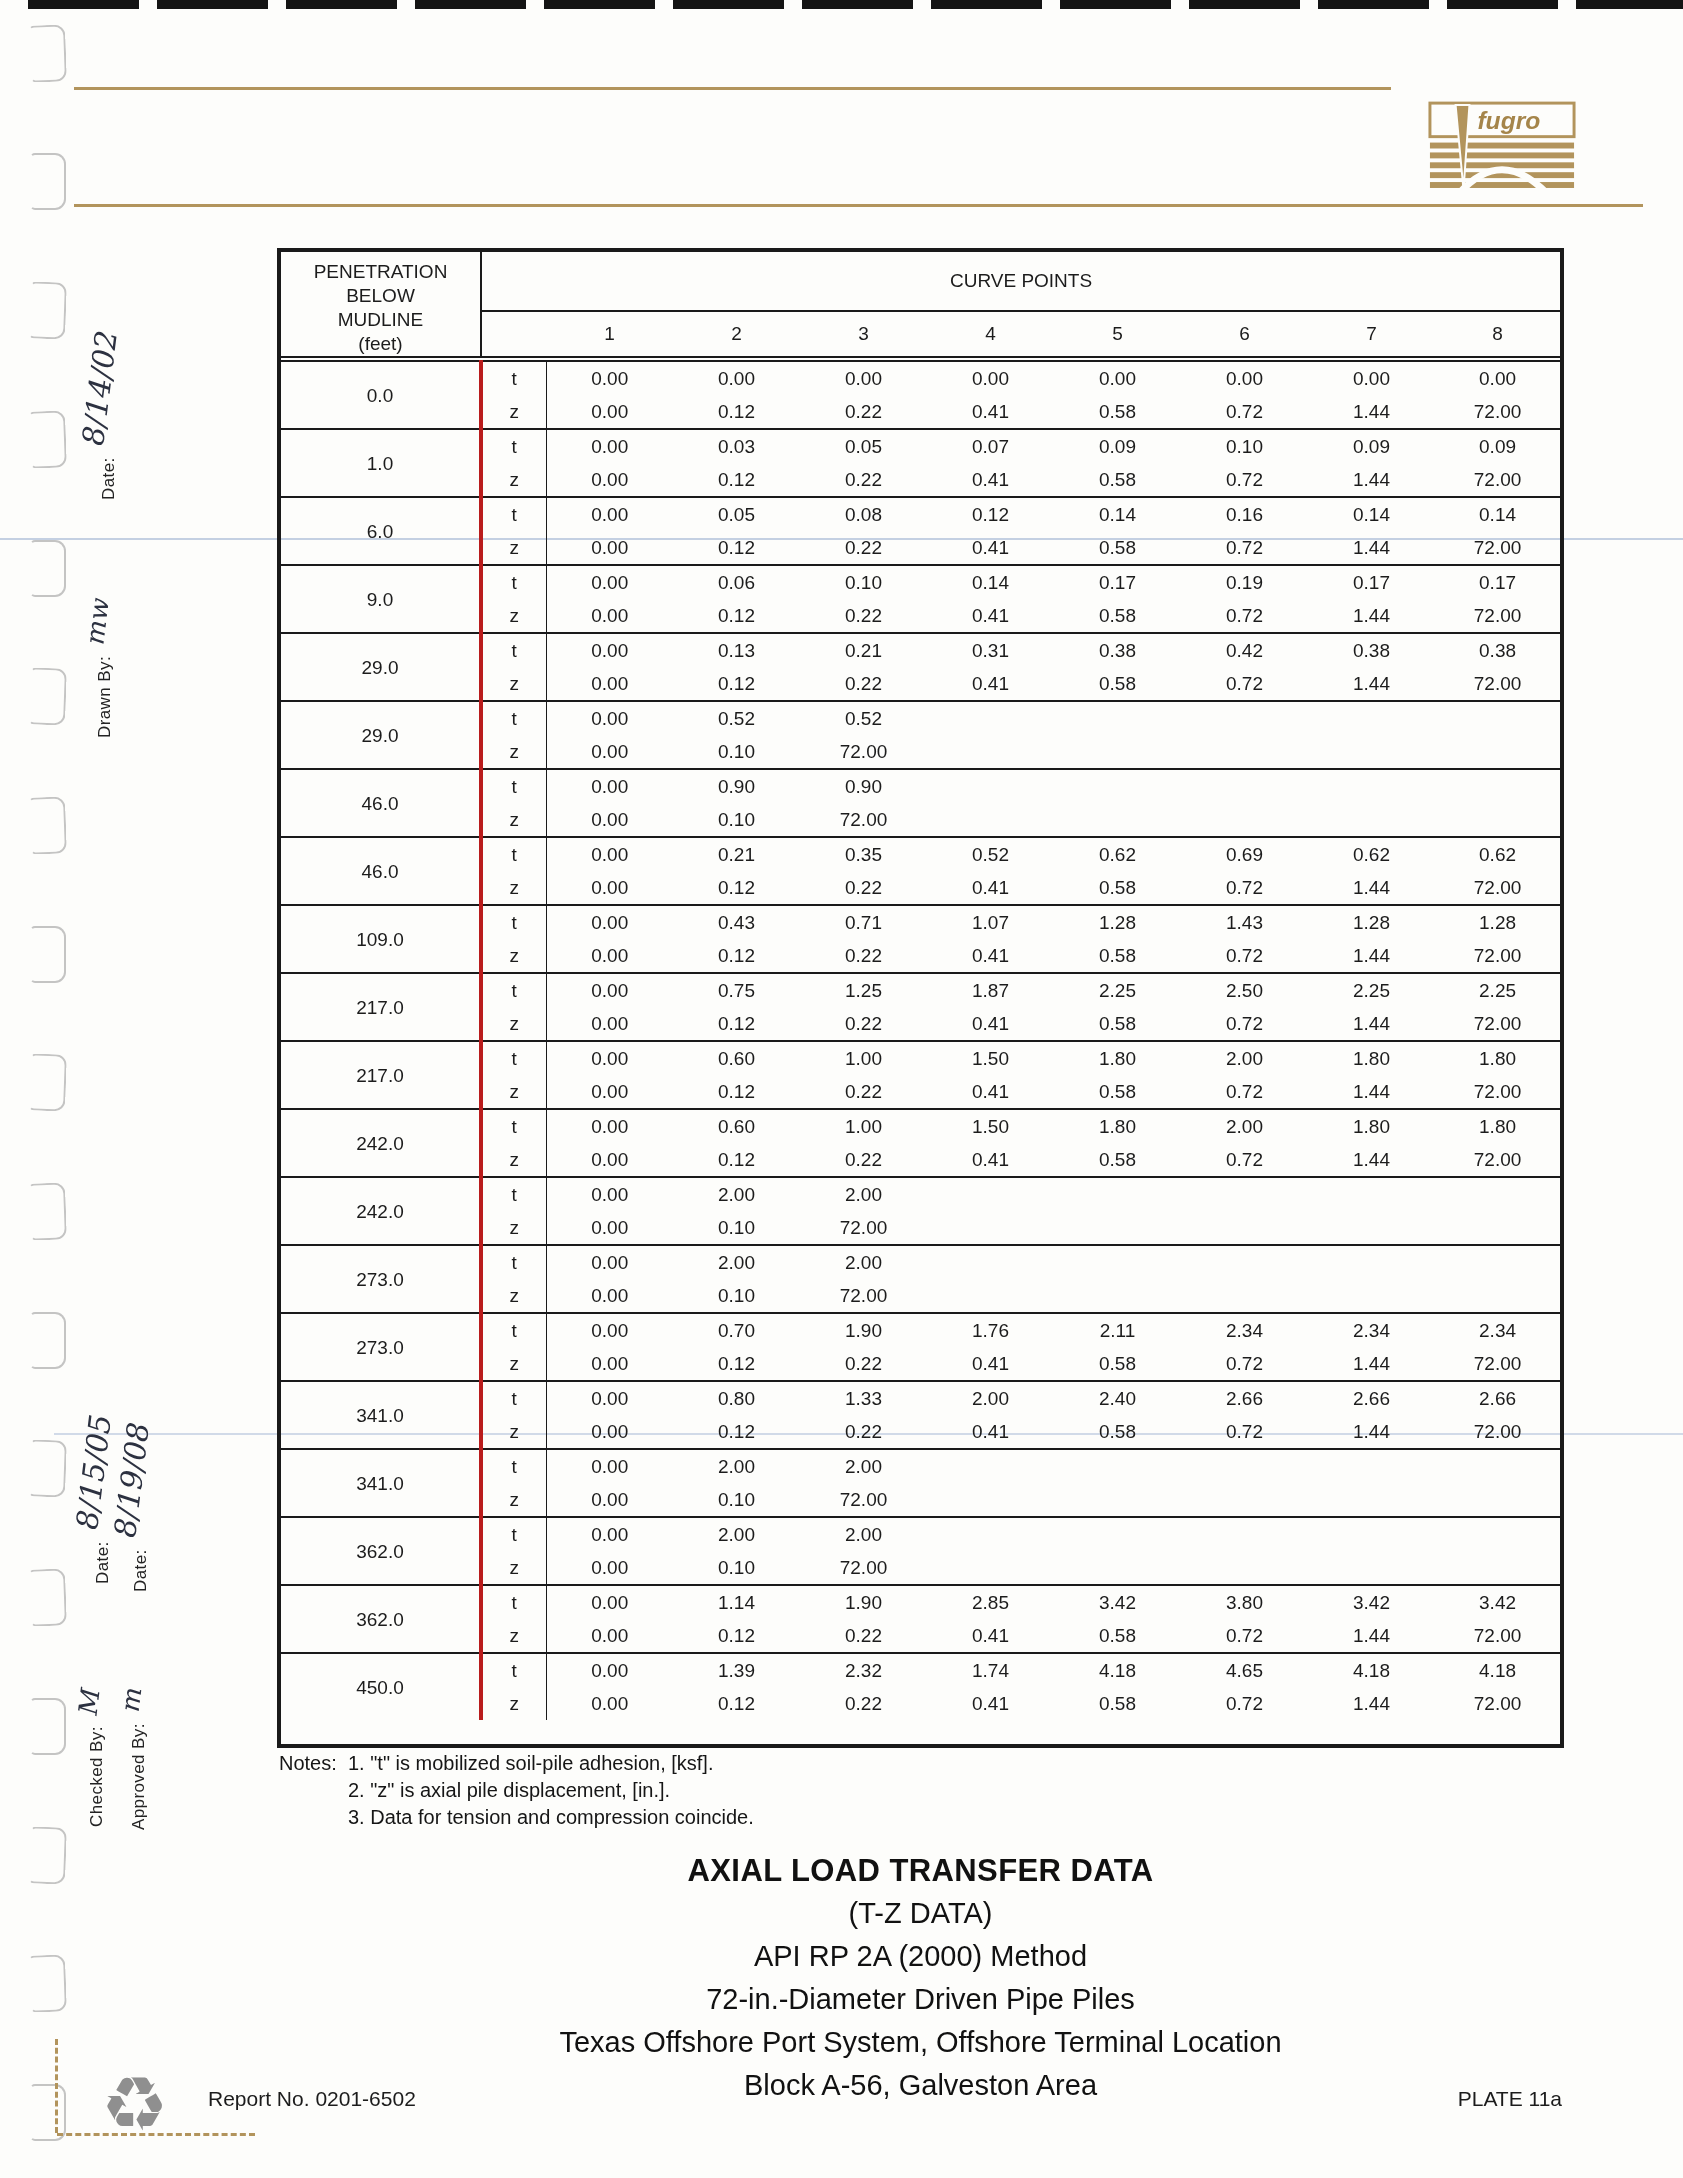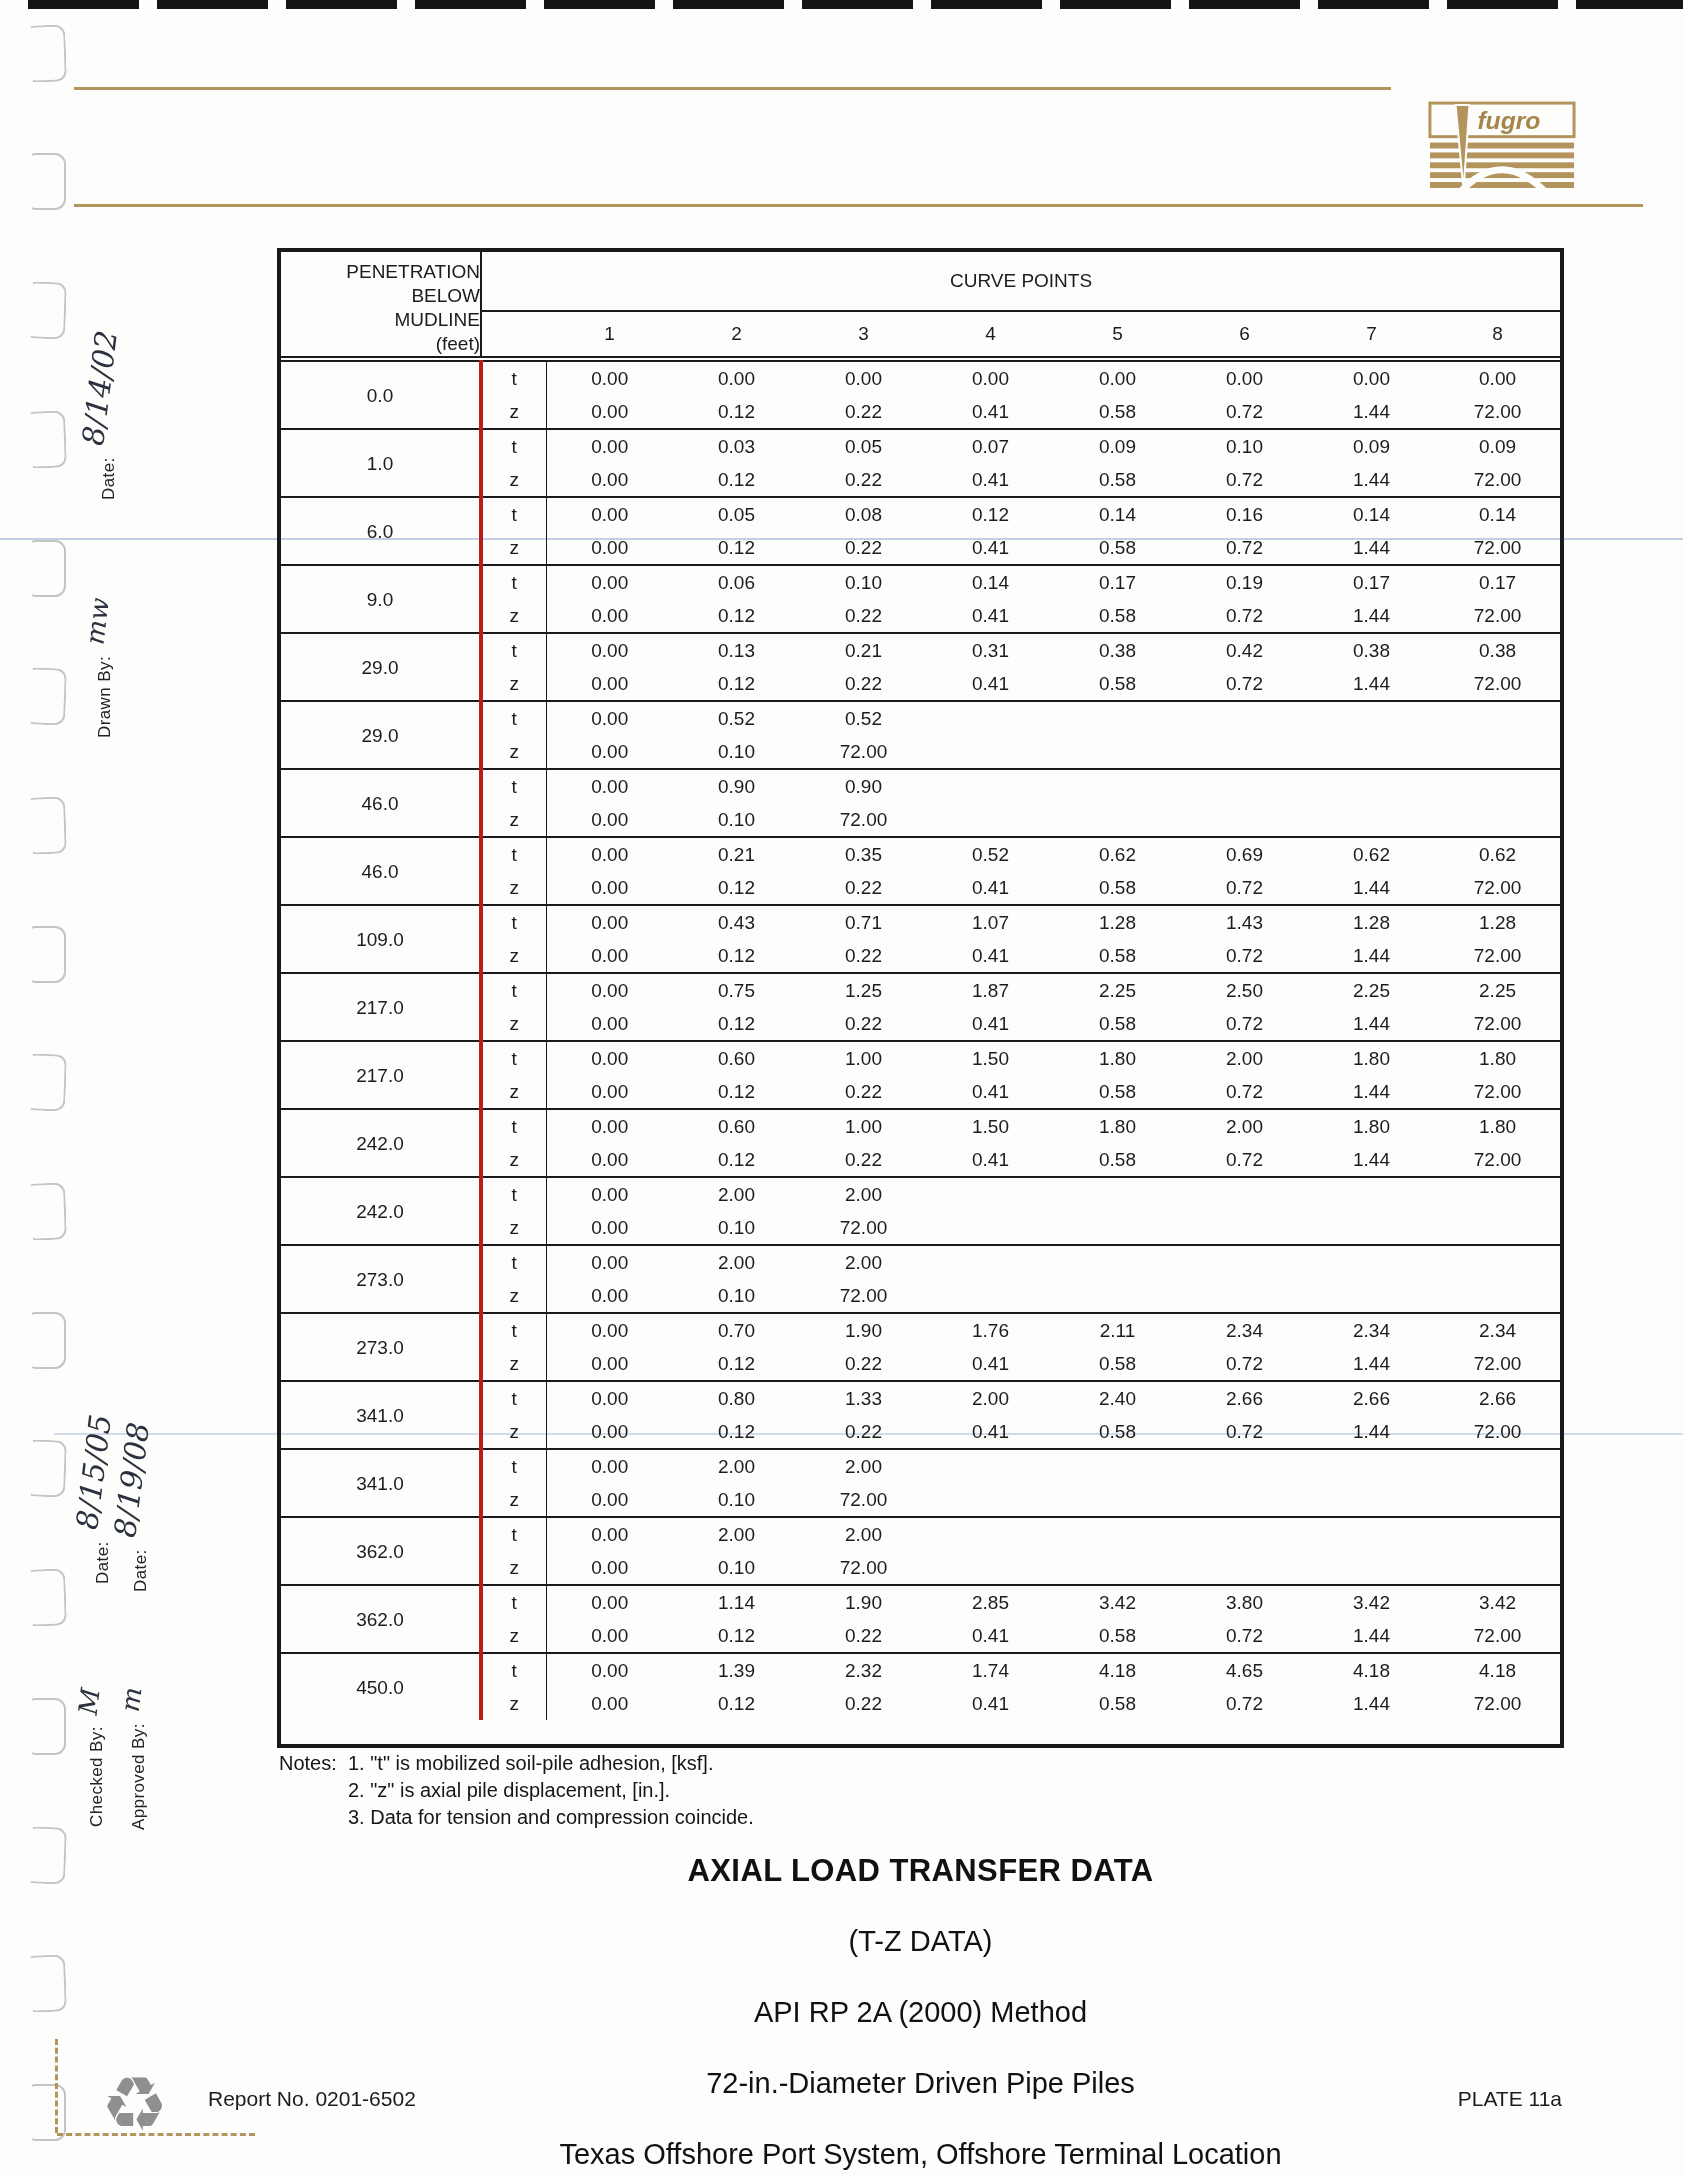--- a/index.html
+++ b/index.html
@@ -48,40 +48,40 @@
     transform:rotate(7deg) translate(1px,-3px);
   }
   .ann .hand.small { font-size:26px; }
 
   
   .data-table-wrap { position:absolute; left:277px; top:248px; width:1285px; }
   table.tz { border-collapse:collapse; width:100%; table-layout:fixed; border:4px solid #1a1a1a; background:transparent; }
   col.c-depth { width:202px; } col.c-tz { width:65px; } col.c-val { width:127px; }
   th { font-weight:normal; }
   .depth-h {
-    border-right:2px solid #1a1a1a; white-space:pre-line; text-align:right;
+    border-right:2px solid #1a1a1a; white-space:pre-line; text-align:center;
     font-size:19px; line-height:24px; vertical-align:top; padding-top:8px; height:95px;
   }
   .cp { border-bottom:2px solid #1a1a1a; text-align:center; vertical-align:middle; font-size:19px; }
   .num { height:46px; text-align:center; font-size:19px; }
   tr.dbl td { border-top:2.5px solid #1a1a1a; border-bottom:2.5px solid #1a1a1a; height:4px; padding:0; }
   tbody td { text-align:center; padding:2px 0; line-height:29px; font-size:19px; }
   tr.group-start td { border-top:2px solid #1a1a1a; }
   td.depth-cell { border-right:4px solid #b91c1c; vertical-align:middle; }
   td.tz-cell { border-right:1.5px solid #1a1a1a; }
   tfoot td { height:26px; padding:0; }
 
   
   .notes { position:absolute; left:279px; top:1750px; display:flex; font-size:20px; line-height:27px; color:#161616; }
   .notes-label { width:69px; }
 
   
   .title-block { position:absolute; left:277px; top:1849px; width:1287px; text-align:center; color:#111; }
   .title-main { font-size:31px; font-weight:bold; letter-spacing:0.4px; line-height:43px; }
-  .title-line { font-size:29px; line-height:43px;margin-top:28px; }
+  .title-line { font-size:29px; line-height:43px; }
 
   
   .report-no { position:absolute; left:208px; top:2087px; font-size:21px; }
   .plate-no { position:absolute; right:121px; top:2087px; font-size:21px; }
   .recycle {
     position:absolute; left:101px; top:2067px; font-size:75px; line-height:75px;
     color:#8f8f8f; font-family:"DejaVu Sans", sans-serif;
   }
 </style>
 </head>

